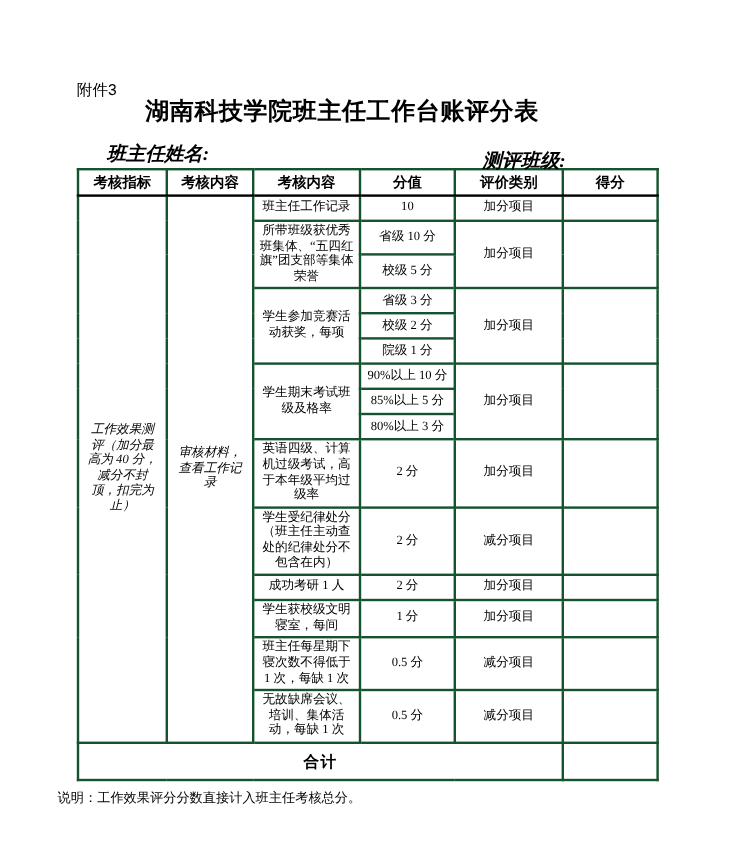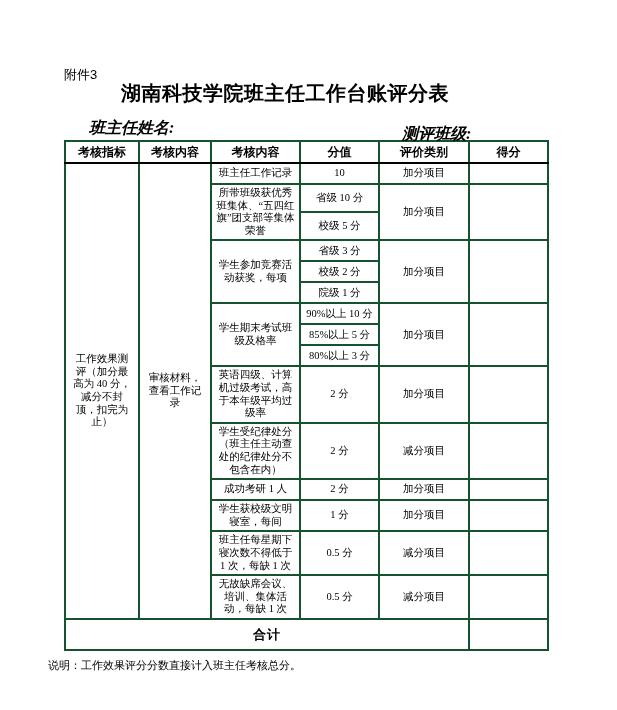--- a/index.html
+++ b/index.html
@@ -69,20 +69,21 @@
     font-family: "Liberation Sans", "DejaVu Sans", sans-serif;
     font-size: 12px;
     font-weight: 600;
     height: 22px;
     border-bottom: 2px solid #000;
     padding: 2px;
   }
   .score-table td.indicator,
   .score-table td.method {
     padding: 2px 6px;
+    font-style: italic;
   }
   .score-table td.value { padding: 2px 1px; }
   .score-table tr.total-row td {
     height: 31px;
   }
   .score-table td.total-label {
     font-weight: bold;
     font-size: 13px;
     letter-spacing: 1px;
     margin-top: 28px;

